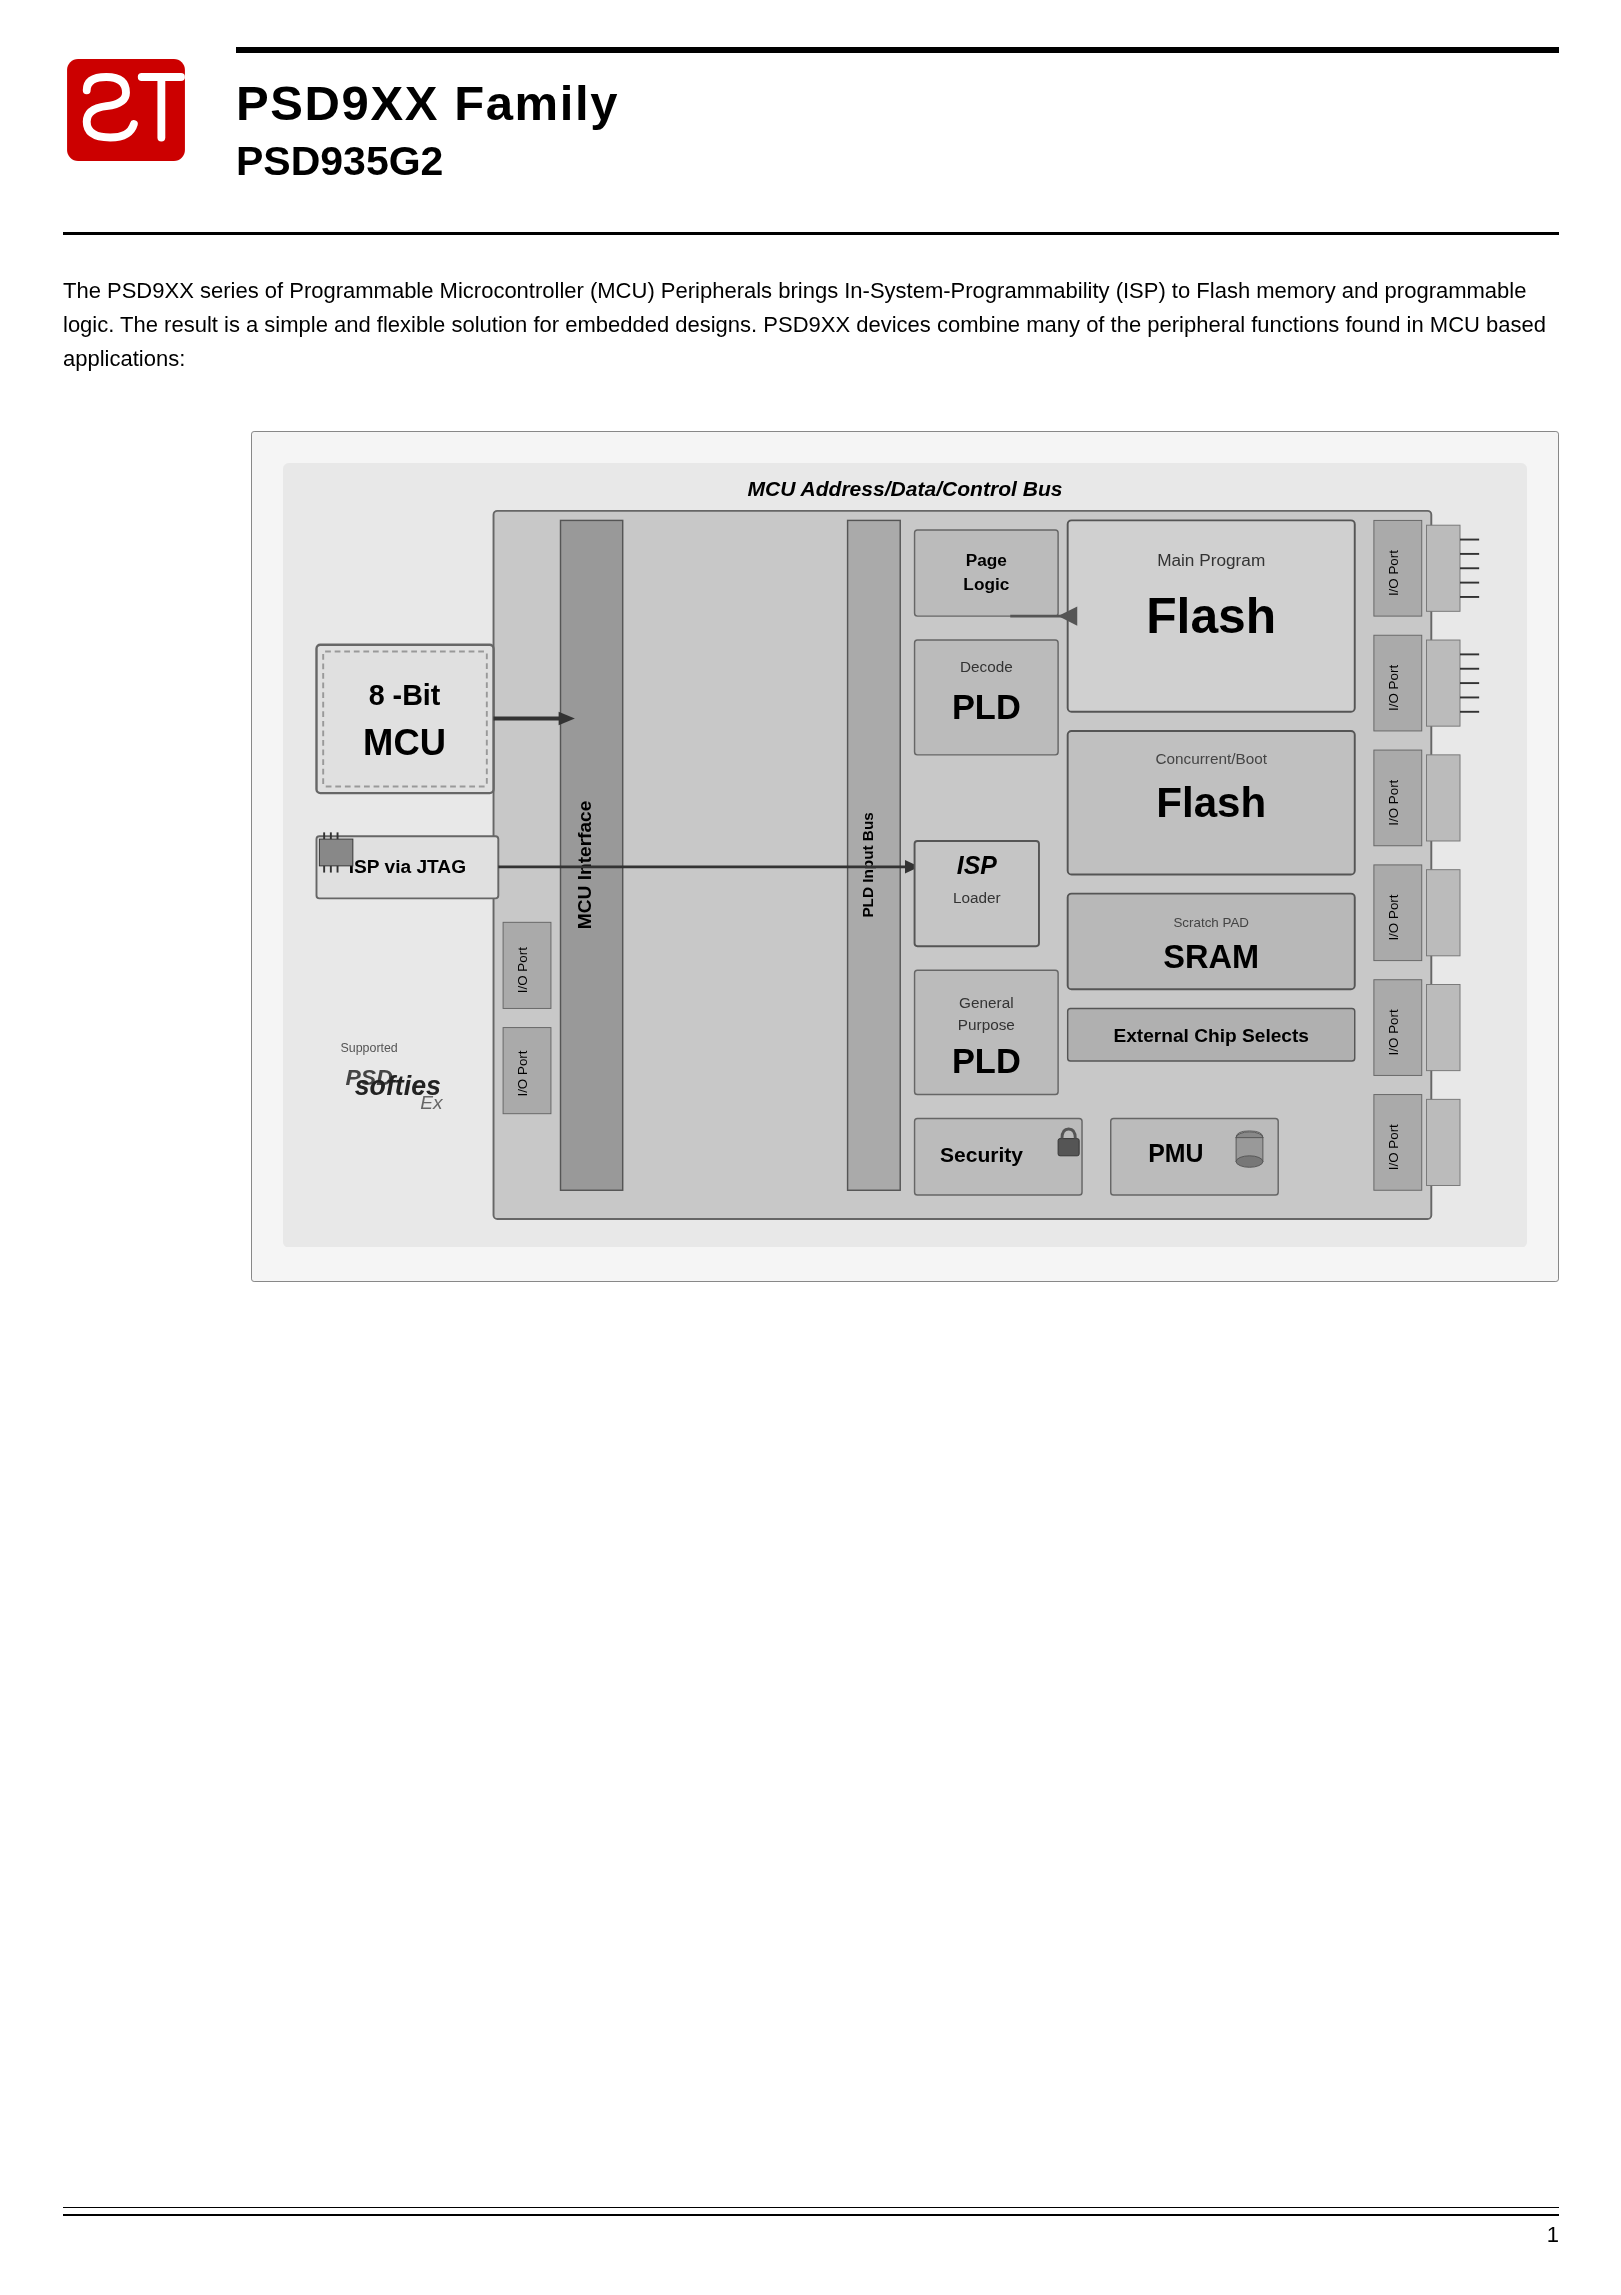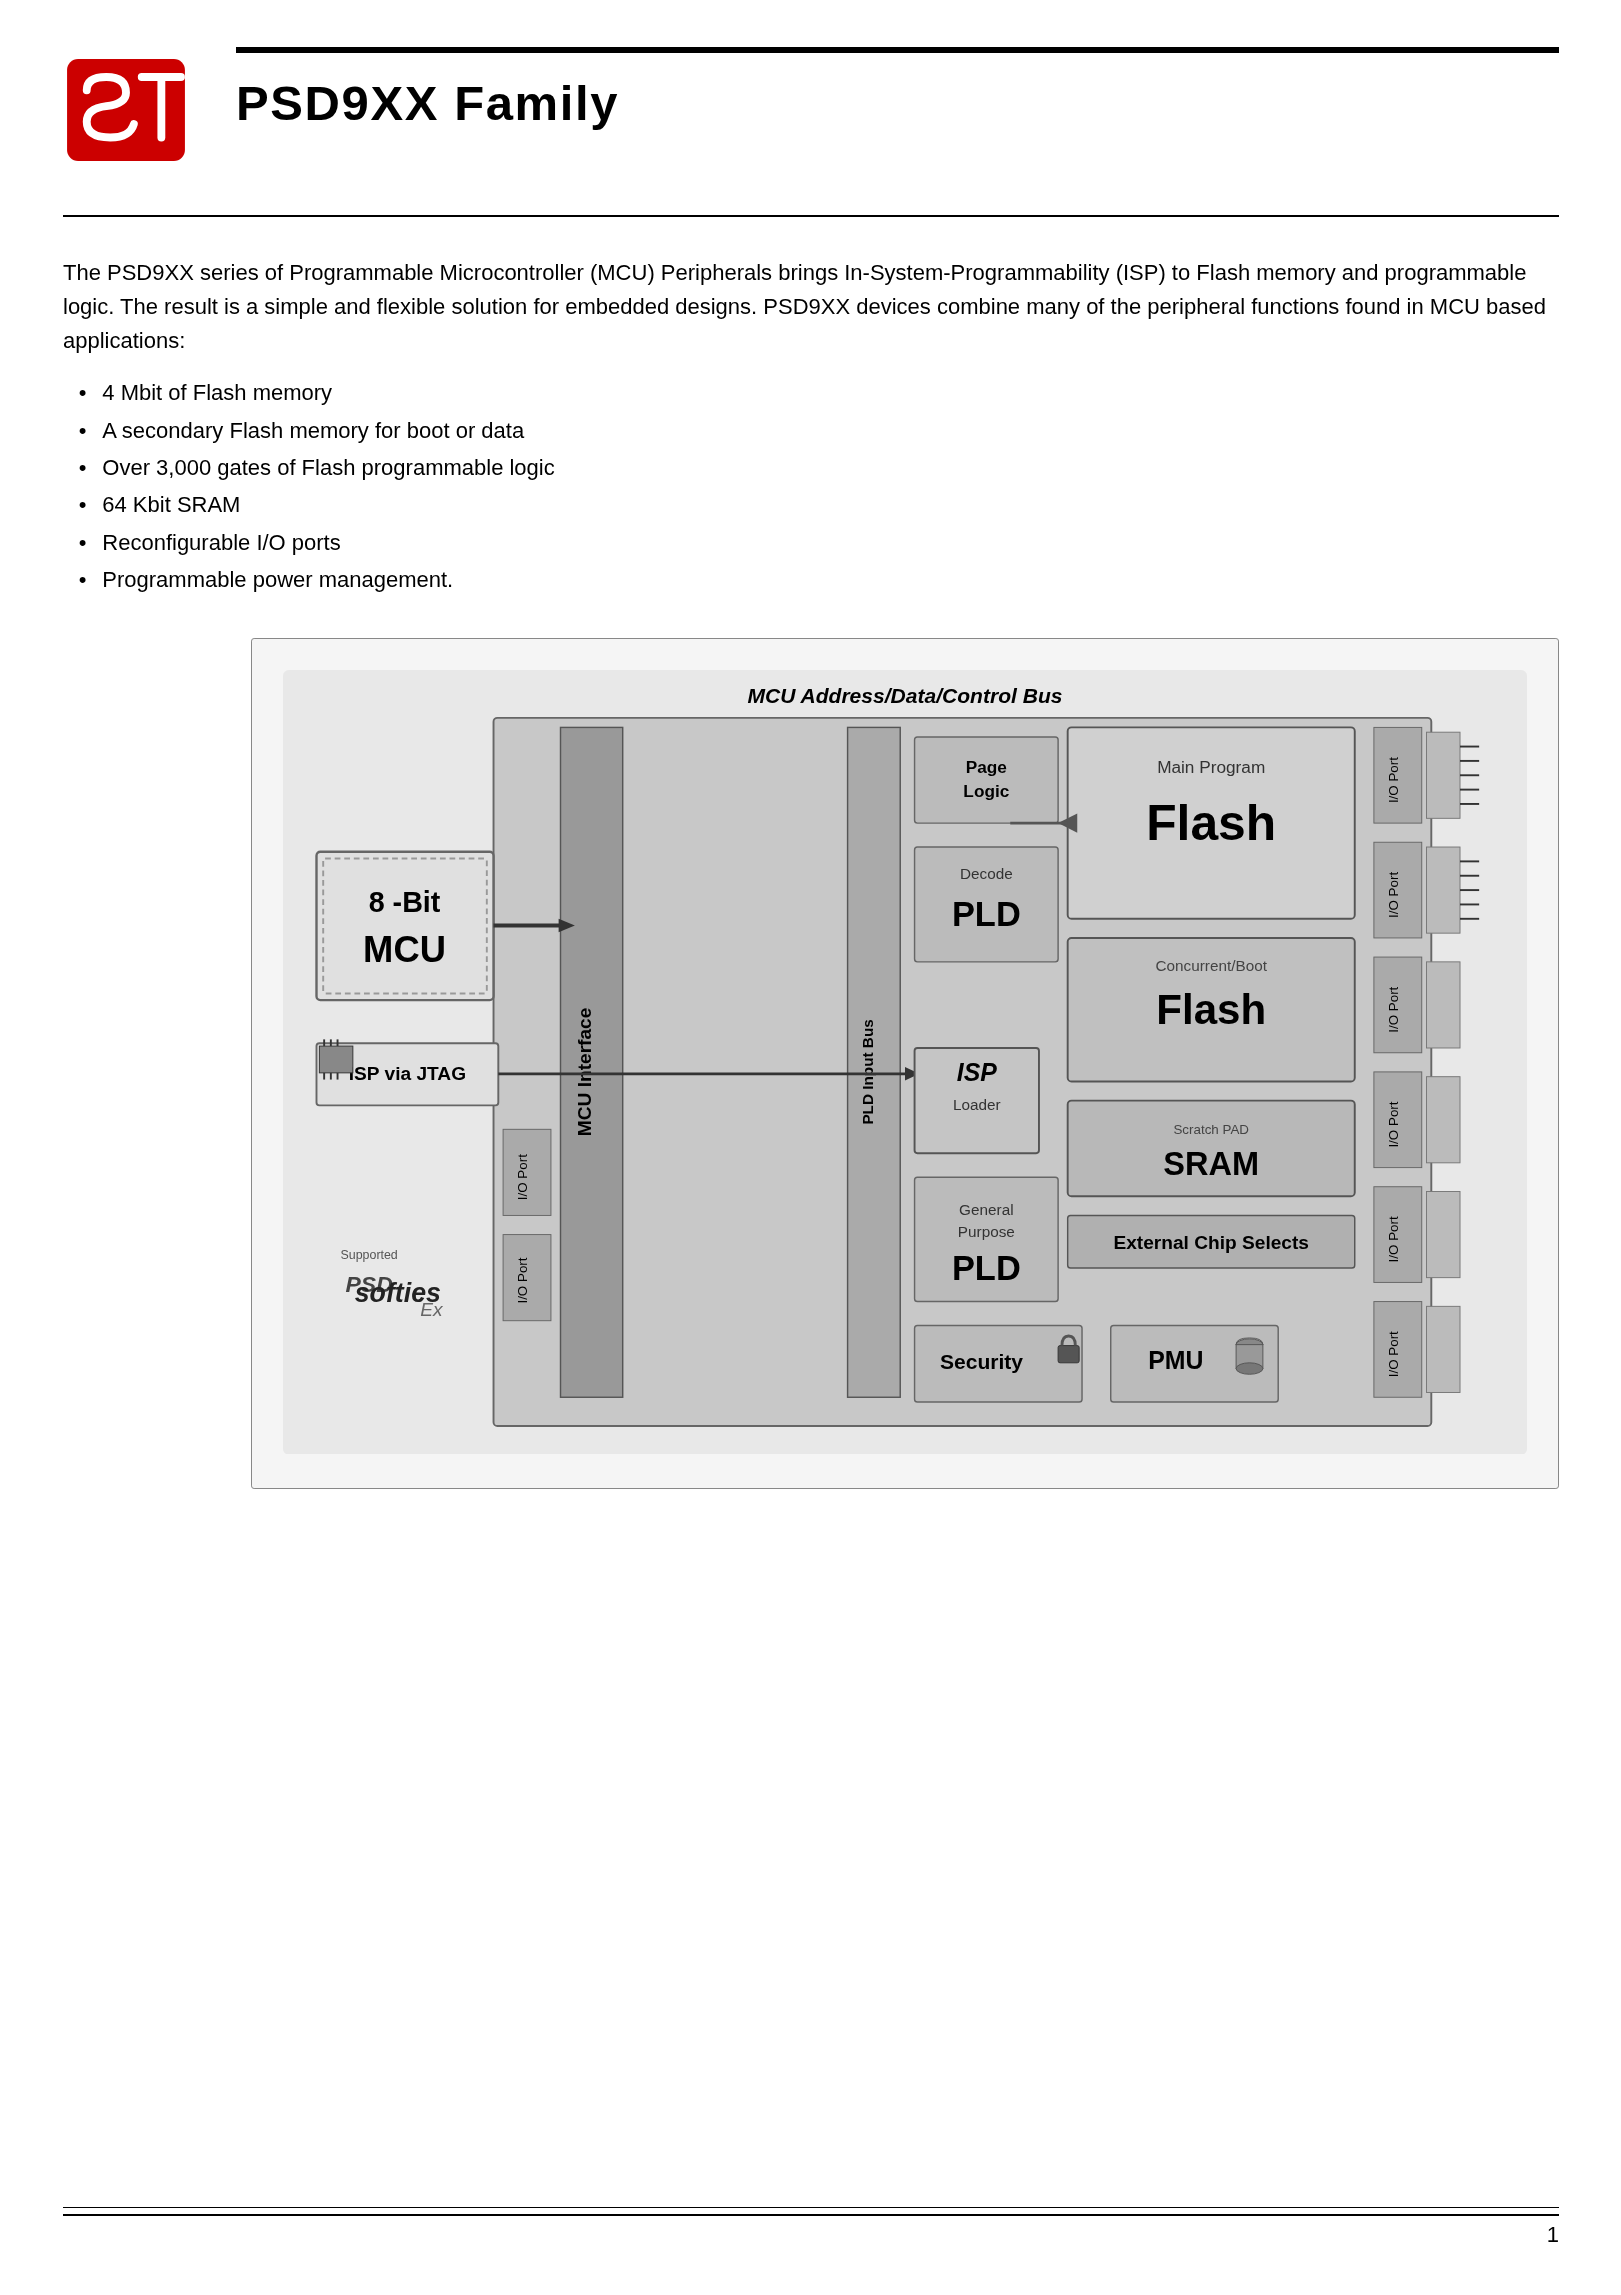--- a/index.html
+++ b/index.html
@@ -138,36 +138,29 @@
       <rect x="5" y="5" width="150" height="130" rx="14" fill="#cc0000"></rect>
 
       <path d="M30 45 Q30 28 55 28 Q80 28 80 48 Q80 62 55 65 Q30 68 30 85 Q30 105 60 105 Q85 105 90 88" stroke="white" stroke-width="10" fill="none" stroke-linecap="round"></path>
 
       <line x1="100" y1="28" x2="150" y2="28" stroke="white" stroke-width="10" stroke-linecap="round"></line>
       <line x1="125" y1="28" x2="125" y2="105" stroke="white" stroke-width="10" stroke-linecap="round"></line>
     </svg>
   </div>
   <div class="title-area">
     <div class="main-title">PSD9XX Family</div>
+    <div class="sub-title">PSD935G2</div>
   </div>
 </div>
 
 <div class="header-divider"></div>
 
 <div class="content">
   <div class="section-body">
     <p class="intro-text">The PSD9XX series of Programmable Microcontroller (MCU) Peripherals brings In-System-Programmability (ISP) to Flash memory and programmable logic. The result is a simple and flexible solution for embedded designs. PSD9XX devices combine many of the peripheral functions found in MCU based applications:</p>
-    <ul class="bullet-list">
-    <li>4 Mbit of Flash memory</li>
-        <li>A secondary Flash memory for boot or data</li>
-        <li>Over 3,000 gates of Flash programmable logic</li>
-        <li>64 Kbit SRAM</li>
-        <li>Reconfigurable I/O ports</li>
-        <li>Programmable power management.</li>
-      </ul>
   </div>
 </div>
 
 <div class="diagram-wrapper">
   <svg viewBox="0 0 1300 820" class="diagram-svg" xmlns="http://www.w3.org/2000/svg">
 
     <rect x="0" y="0" width="1300" height="820" fill="#e8e8e8" rx="6"></rect>
 
     <text x="650" y="35" text-anchor="middle" font-size="22" font-weight="bold" font-style="italic" fill="#000" font-family="Arial">MCU Address/Data/Control Bus</text>
 

